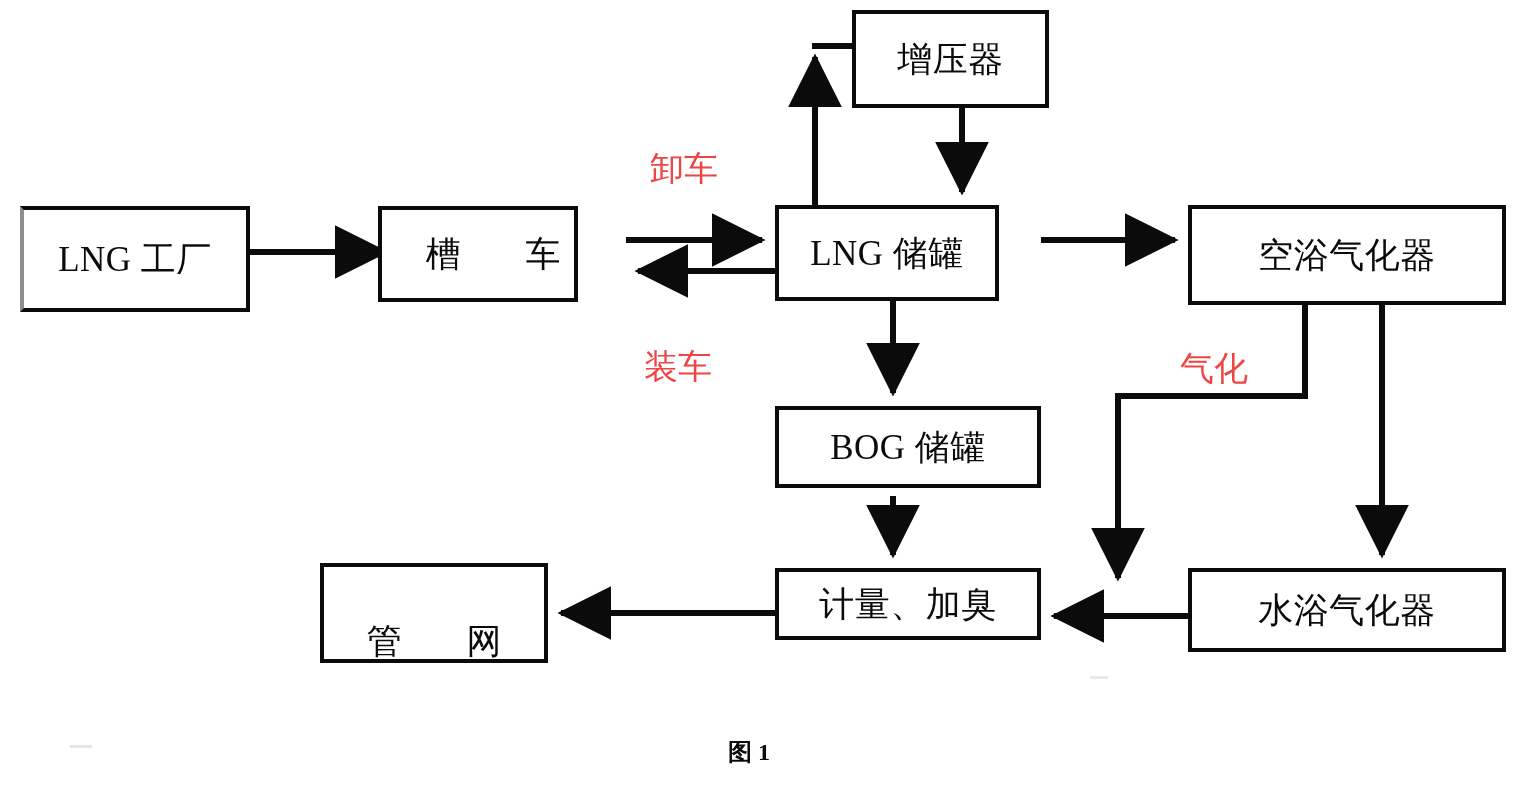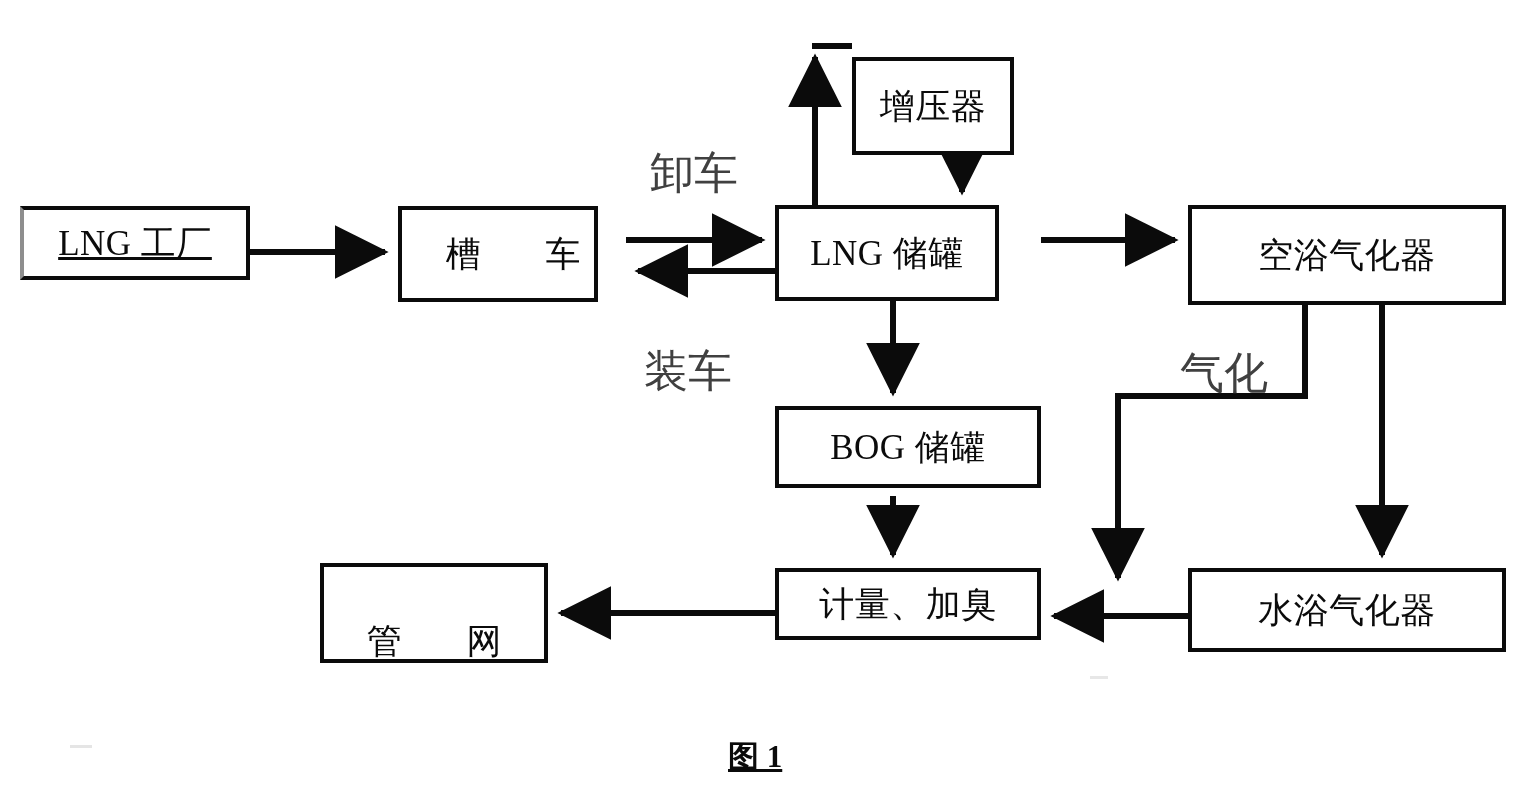--- a/index.html
+++ b/index.html
@@ -46,34 +46,33 @@
   }
   .node.faded-left {
     border-left-color: #8e8e8e;
   }
   .node.wide-gap .label {
     letter-spacing: 28px;
     text-indent: 28px;
   }
   .edge-label {
     position: absolute;
-    font-size: 44px;
-    color: #404040;
+    font-size: 34px;
+    color: #ef4444;
     line-height: 1;
     white-space: nowrap;
     z-index: 4;
   }
   .figcaption {
     position: absolute;
-    font-size: 31px;
+    font-size: 24px;
     font-weight: bold;
     color: #0b0b0b;
     white-space: nowrap;
     z-index: 4;
-    text-decoration: underline;
   }
   .speck {
     position: absolute;
     background: #cfcfcf;
     z-index: 1;
   }
 </style>
 </head>
 <body>
 
@@ -109,29 +108,29 @@
       <path d="M1118,393 L1118,578" marker-end="url(#ah-r)"></path>
 
       <path d="M1382,301 L1382,555" marker-end="url(#ah-r)"></path>
 
       <path d="M1188,616 L1054,616" marker-end="url(#ah-r)"></path>
 
       <path d="M775,613 L561,613" marker-end="url(#ah-r)"></path>
     </g>
   </svg>
 
-  <div class="node faded-left" style="left:20px;top:206px;width:230px;height:74px;text-decoration:underline;">
+  <div class="node faded-left" style="left:20px;top:206px;width:230px;height:106px;">
     <span class="label">LNG 工厂</span>
   </div>
 
-  <div class="node wide-gap" style="left:398px;top:206px;width:200px;height:96px;padding-left:30px;">
+  <div class="node wide-gap" style="left:378px;top:206px;width:200px;height:96px;padding-left:30px;">
     <span class="label">槽  车</span>
   </div>
 
-  <div class="node" style="left:852px;top:10px;width:162px;height:98px;margin-top:47px;">
+  <div class="node" style="left:852px;top:10px;width:197px;height:98px;">
     <span class="label">增压器</span>
   </div>
 
   <div class="node" style="left:775px;top:205px;width:224px;height:96px;">
     <span class="label">LNG 储罐</span>
   </div>
 
   <div class="node" style="left:1188px;top:205px;width:318px;height:100px;">
     <span class="label">空浴气化器</span>
   </div>

